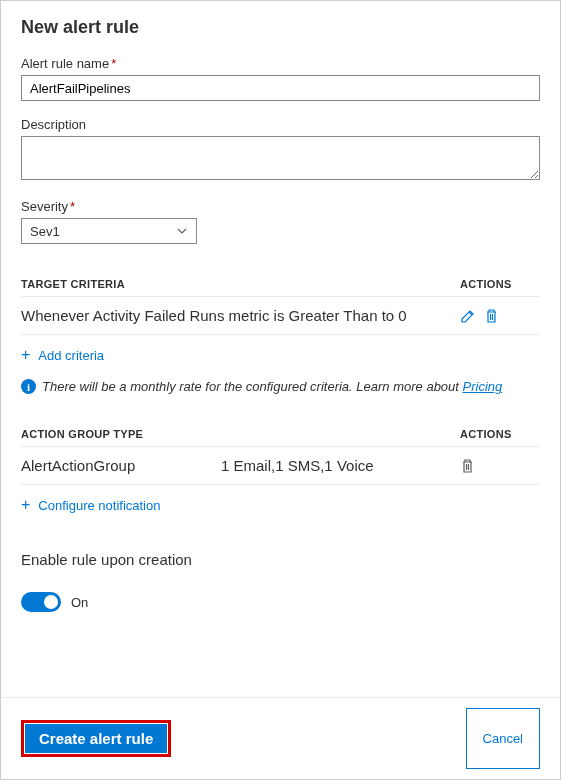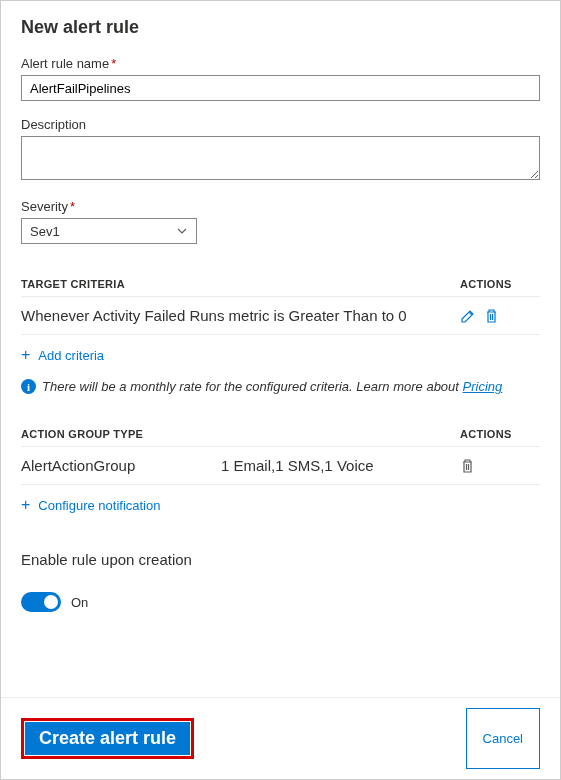--- a/index.html
+++ b/index.html
@@ -157,21 +157,21 @@
   }
   .highlight-box {
     border: 3px solid #d40000;
     padding: 1px;
     display: inline-block;
   }
   button.primary {
     background: #0078d4;
     color: #fff;
     border: none;
-    font-size: 18px;
+    font-size: 15px;
     font-weight: 600;
     padding: 6px 14px;
     cursor: pointer;
     font-family: inherit;
   }
   button.secondary {
     background: #fff;
     color: #0078d4;
     border: 1px solid #0078d4;
     font-size: 13px;

